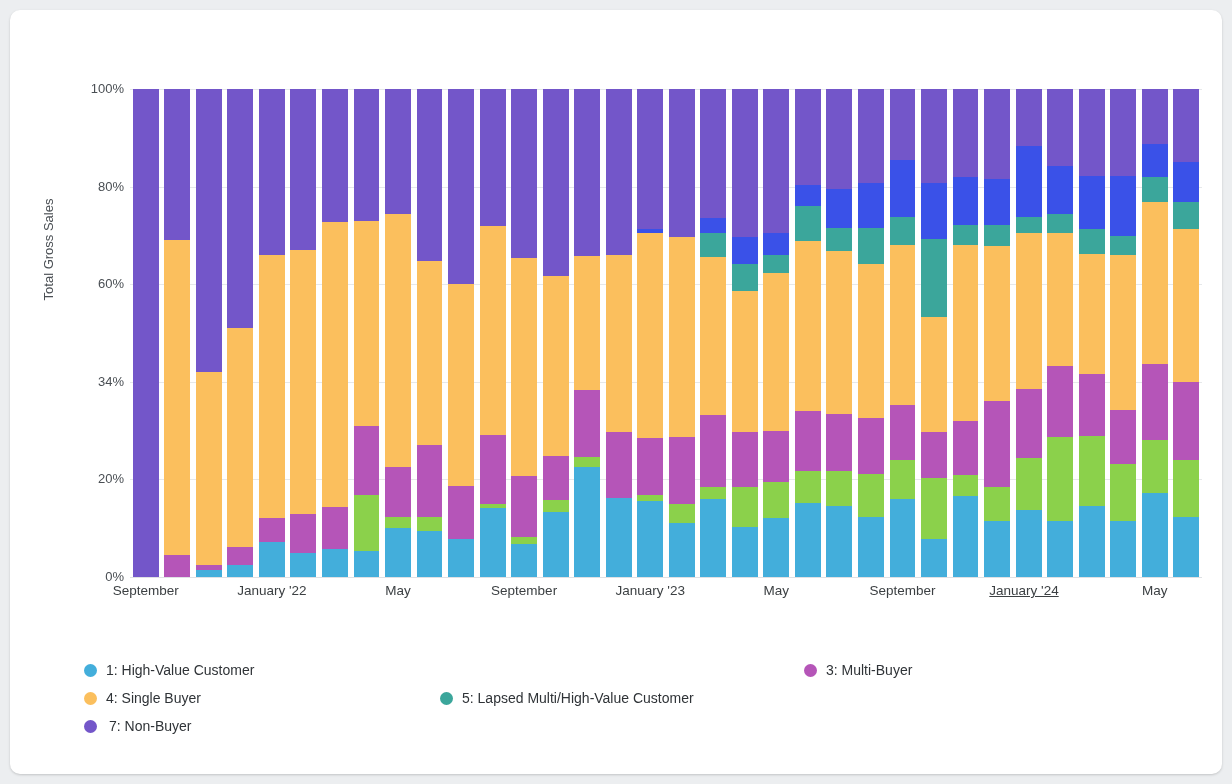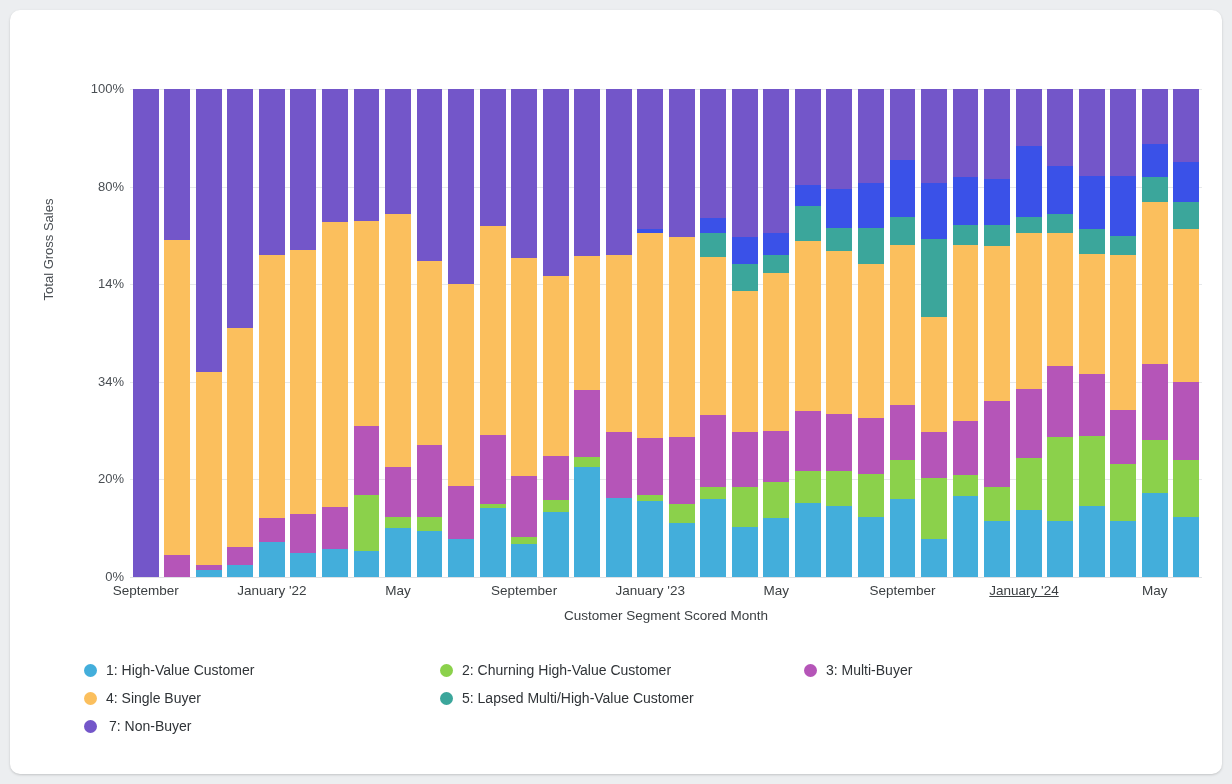--- a/index.html
+++ b/index.html
@@ -162,21 +162,21 @@
 
 
     <div class="plot-wrap">
 
       <div class="y-axis-title">Total Gross Sales</div>
 
       <div class="y-ticks" id="y-ticks">
           <div class="y-tick-label" style="top: 488px;">0%</div>
           <div class="y-tick-label" style="top: 390.4px;">20%</div>
           <div class="y-tick-label" style="top: 292.8px;">34%</div>
-          <div class="y-tick-label" style="top: 195.2px;">14%</div>
+          <div class="y-tick-label" style="top: 195.2px;">60%</div>
           <div class="y-tick-label" style="top: 97.6px;">80%</div>
           <div class="y-tick-label" style="top: 0px;">100%</div>
         </div>
 
       <div class="plot-area">
         <div id="gridlines">
             <div class="grid-line zero" style="top: 488px;"></div>
             <div class="grid-line" style="top: 390.4px;"></div>
             <div class="grid-line" style="top: 292.8px;"></div>
             <div class="grid-line" style="top: 195.2px;"></div>
@@ -450,32 +450,27 @@
           <div class="x-tick-label" style="left: 141.882px;">January '22</div>
           <div class="x-tick-label" style="left: 268px;">May</div>
           <div class="x-tick-label" style="left: 394.118px;">September</div>
           <div class="x-tick-label" style="left: 520.235px;">January '23</div>
           <div class="x-tick-label" style="left: 646.353px;">May</div>
           <div class="x-tick-label" style="left: 772.471px;">September</div>
           <div class="x-tick-label" style="left: 894px; text-decoration: underline;">January '24</div>
           <div class="x-tick-label" style="left: 1024.71px;">May</div>
         </div>
 
-      <div class="x-axis-title">Customer Segment Scored Month</div>
     </div>
 
     <div class="legend" id="legend">
         <div class="legend-item" style="grid-area: 1 / 1;">
           <span class="legend-swatch" style="background: rgb(67, 174, 219);"></span>
           <span>1: High-Value Customer</span>
         </div>
-        <div class="legend-item" style="grid-area: 1 / 2;">
-          <span class="legend-swatch" style="background: rgb(139, 209, 75);"></span>
-          <span>2: Churning High-Value Customer</span>
-        </div>
         <div class="legend-item" style="grid-area: 1 / 3;">
           <span class="legend-swatch" style="background: rgb(181, 85, 184);"></span>
           <span>3: Multi-Buyer</span>
         </div>
         <div class="legend-item" style="grid-area: 2 / 1;">
           <span class="legend-swatch" style="background: rgb(251, 191, 93);"></span>
           <span>4: Single Buyer</span>
         </div>
         <div class="legend-item" style="grid-area: 2 / 2;">
           <span class="legend-swatch" style="background: rgb(59, 166, 155);"></span>

